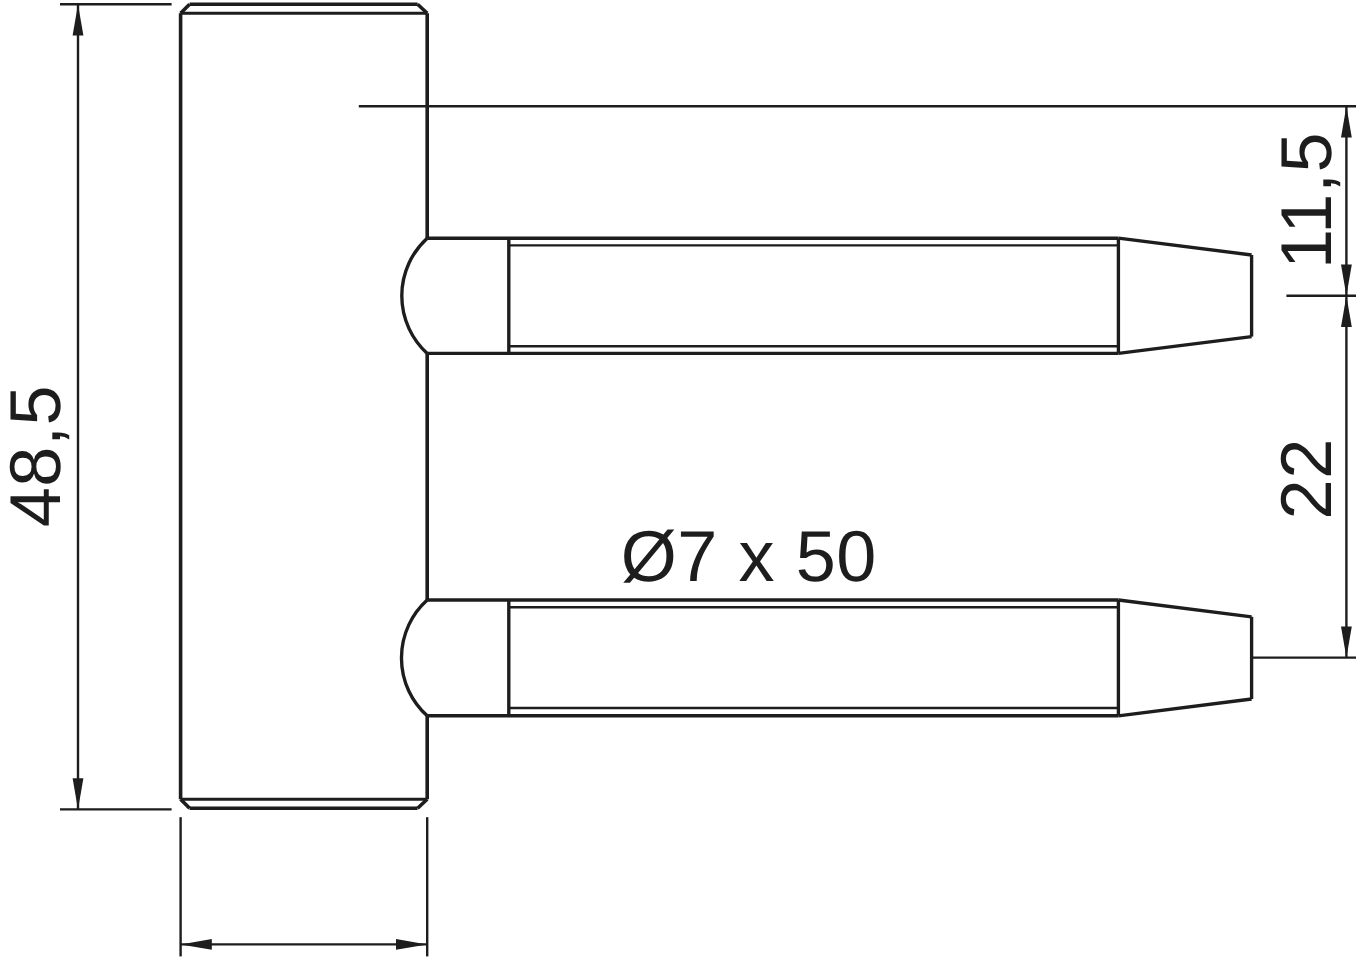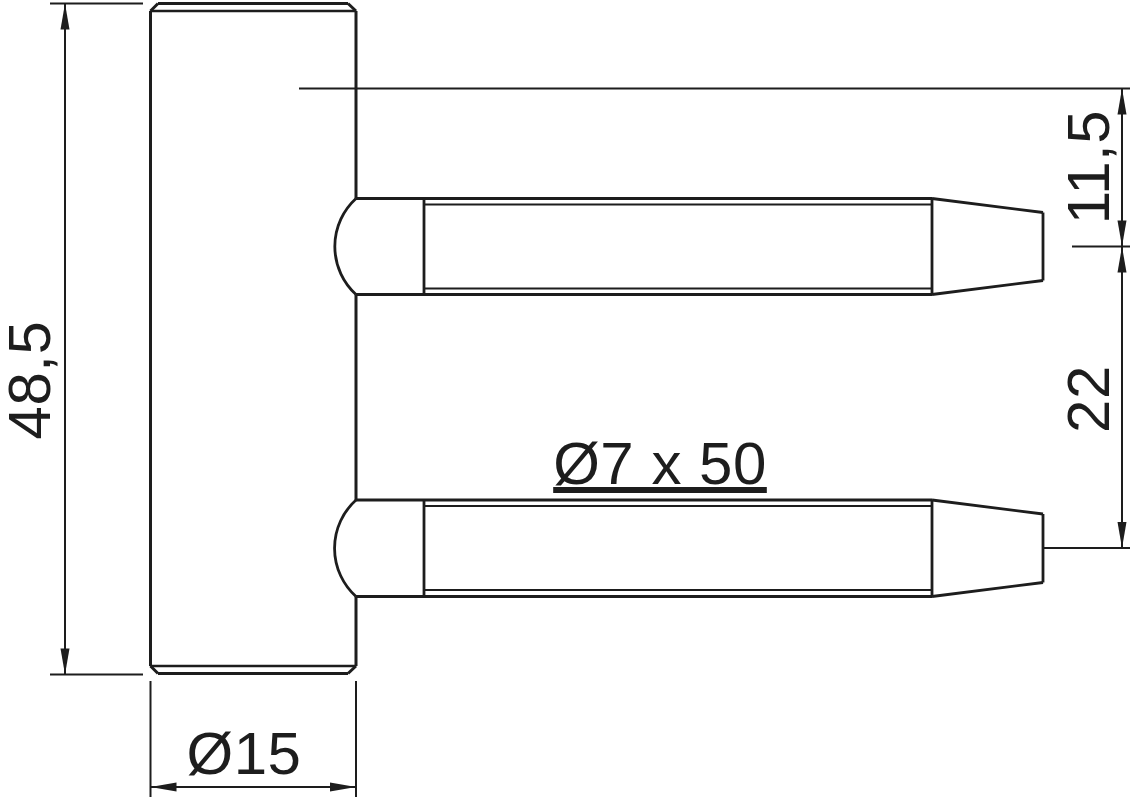--- a/index.html
+++ b/index.html
@@ -113,16 +113,15 @@
       <path fill="currentColor" stroke="none" d="M1122 548 l-4.5 -26 l9 0 Z"></path>
     </g>
   </svg>
 
   <div class="dim-label rot" style="left:30px; top:380px;">48,5</div>
 
   <div class="dim-label rot" style="left:1089px; top:167px;">11,5</div>
 
   <div class="dim-label rot" style="left:1089px; top:399px;">22</div>
 
-  <div class="dim-label" style="left:660px; top:464px;text-decoration:underline;">Ø7 x 50</div>
+  <div class="dim-label" style="left:624px; top:464px;">Ø7 x 50</div>
 
-  <div class="dim-label" style="left:244px; top:754px;">Ø15</div>
 </div>
 
 </body></html>

